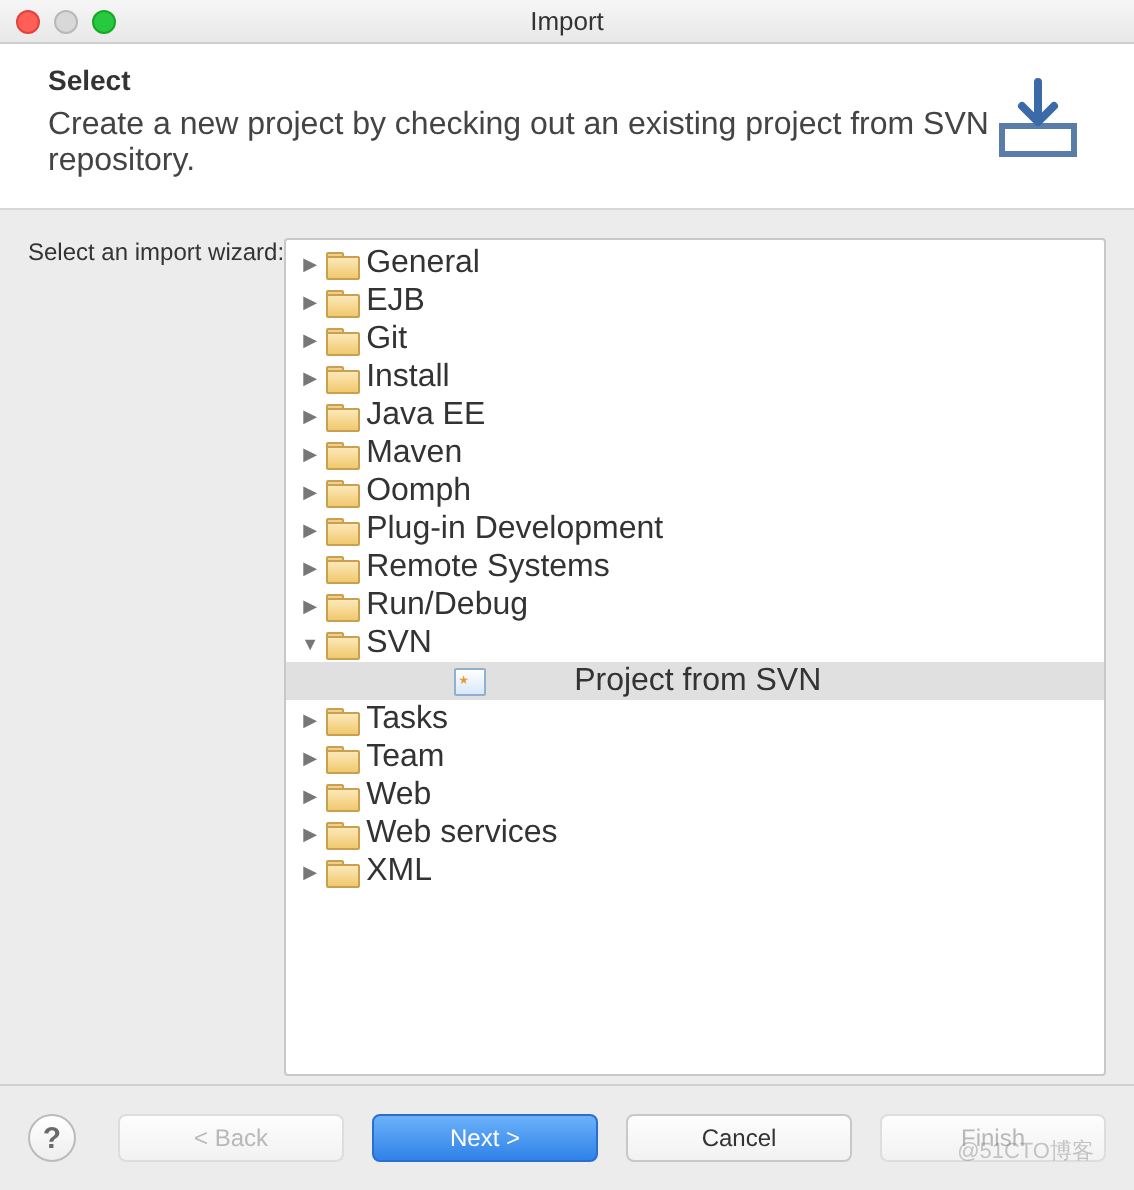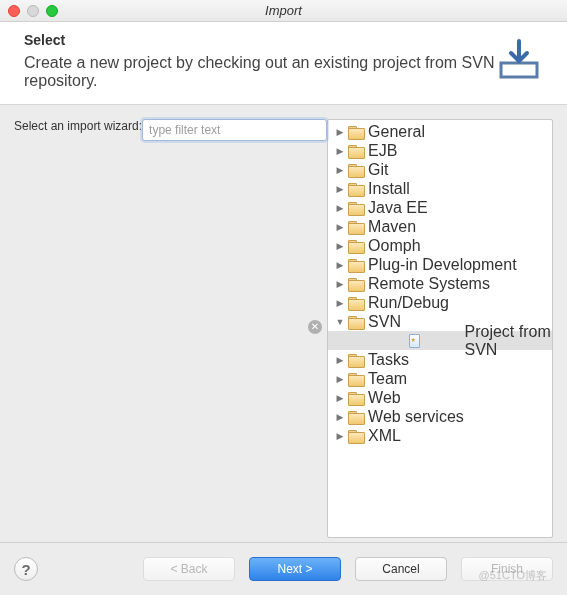--- a/index.html
+++ b/index.html
@@ -3,21 +3,21 @@
   <meta charset="utf-8">
   <style>
     * { box-sizing: border-box; margin: 0; padding: 0; font-family: -apple-system, "Helvetica Neue", Arial, sans-serif; }
     body { width: 567px; height: 595px; background: #ececec; display: flex; flex-direction: column; font-size: 12px; color: #333; }
     .titlebar { height: 22px; background: linear-gradient(#f6f6f6, #e8e8e8); display: flex; align-items: center; padding: 0 8px; position: relative; border-bottom: 1px solid #d0d0d0; }
     .traffic { display: flex; gap: 7px; }
     .dot { width: 12px; height: 12px; border-radius: 50%; }
     .dot.red { background: #ff5f57; border: 0.5px solid #e24238; }
     .dot.yellow { background: #d8d8d8; border: 0.5px solid #b8b8b8; }
     .dot.green { background: #28c940; border: 0.5px solid #13a925; }
-    .titlebar-title { position: absolute; left: 0; right: 0; text-align: center; font-size: 13px; color: #333; font-style: italic; }
+    .titlebar-title { position: absolute; left: 0; right: 0; text-align: center; font-size: 13px; color: #333; }
     .header { background: #ffffff; padding: 10px 24px 14px; display: flex; justify-content: space-between; align-items: center; border-bottom: 1px solid #d6d6d6; }
     .header-left h2 { font-size: 14px; font-weight: bold; margin-bottom: 6px; }
     .header-left p { font-size: 16px; color: #444; }
     .header-icon svg { width: 48px; height: 42px; }
     .body { flex: 1; padding: 14px 14px 4px; display: flex; flex-direction: row; background: #ececec; }
     .label-wiz { font-size: 12px; margin-bottom: 6px; color: #333; }
     .filter-wrap { position: relative; margin-bottom: 4px; }
     .filter-input { width: 100%; padding: 3px 22px 3px 6px; border: 1px solid #9fbadb; border-radius: 3px; font-size: 12px; background: #fff; outline: none; color: #9e9e9e; box-shadow: 0 0 0 2px rgba(120,160,220,0.25); }
     .clear-btn { position: absolute; right: 5px; top: 50%; transform: translateY(-50%); width: 14px; height: 14px; border-radius: 50%; background: #b0b0b0; color: #fff; display: flex; align-items: center; justify-content: center; font-size: 10px; line-height: 1; cursor: pointer; }
     .tree { flex: 1; background: #fff; border: 1px solid #c8c8c8; border-radius: 2px; overflow-y: auto; padding: 2px 0; min-height: 340px; }
@@ -27,21 +27,21 @@
     .icon-folder::before { content: ""; position: absolute; top: 1px; left: 0; width: 7px; height: 3px; background: #f3d08a; border-radius: 1px 1px 0 0; border: 0.5px solid #c8a050; }
     .icon-folder::after { content: ""; position: absolute; top: 3px; left: 0; width: 15px; height: 10px; background: linear-gradient(#fce8b8, #f0c96e); border-radius: 1px; border: 0.5px solid #c8a050; }
     .icon-proj { width: 16px; height: 14px; margin: 0 4px 0 2px; background: linear-gradient(#fff, #d8e8f8); border: 0.5px solid #90b0d0; border-radius: 1px; position: relative; }
     .icon-proj::after { content: "★"; position: absolute; font-size: 6px; color: #e0a030; left: 1px; top: 1px; }
     .node-label { font-size: 16px; color: #333; }
     .node.selected { background: #e0e0e0; }
     .node.indent { padding-left: 30px; gap: 40px; }
     .footer { padding: 14px; display: flex; align-items: center; justify-content: space-between; border-top: 1px solid #d0d0d0; background: #ececec; }
     .help-btn { width: 24px; height: 24px; border: 1px solid #bbb; border-radius: 50%; background: linear-gradient(#fff, #eee); display: flex; align-items: center; justify-content: center; color: #6a6a6a; font-size: 15px; font-weight: bold; cursor: pointer; }
     .btns { display: flex; gap: 14px; }
-    .btn { width: 92px; height: 24px; border-radius: 4px; font-size: 12px; display: flex; align-items: center; justify-content: center; cursor: pointer; }
+    .btn { width: 113px; height: 24px; border-radius: 4px; font-size: 12px; display: flex; align-items: center; justify-content: center; cursor: pointer; }
     .btn.disabled { background: linear-gradient(#fdfdfd, #f2f2f2); border: 1px solid #ddd; color: #b8b8b8; cursor: default; }
     .btn.normal { background: linear-gradient(#fdfdfd, #f2f2f2); border: 1px solid #c8c8c8; color: #333; }
     .btn.primary { background: linear-gradient(#6cb2fa, #2f82e8); border: 1px solid #2a6fd0; color: #fff; }
     .watermark { position: absolute; right: 20px; bottom: 12px; font-size: 11px; color: rgba(120,120,120,0.4); pointer-events: none; }
   </style>
 </head>
 <body>
 
 <div class="titlebar">
   <div class="traffic">
@@ -60,24 +60,20 @@
   <div class="header-icon">
     <svg viewBox="0 0 48 42">
         <rect x="6" y="24" width="36" height="14" fill="none" stroke="#5a7ca8" stroke-width="3"></rect>
         <path d="M24 2 L24 22 M16 14 L24 22 L32 14" fill="none" stroke="#3a6aa8" stroke-width="4" stroke-linejoin="round" stroke-linecap="round"></path>
       </svg>
   </div>
 </div>
 
 <div class="body">
   <div class="label-wiz">Select an import wizard:</div>
-  <div class="filter-wrap">
-    <input class="filter-input" type="text" value="type filter text" style="">
-    <div class="clear-btn">✕</div>
-  </div>
   <div class="tree" id="tree">
       <div class="node">
         <span class="arrow">▶</span>
         <span class="icon-folder"></span>
         <span class="node-label">General</span>
       </div>
       <div class="node">
         <span class="arrow">▶</span>
         <span class="icon-folder"></span>
         <span class="node-label">EJB</span>

